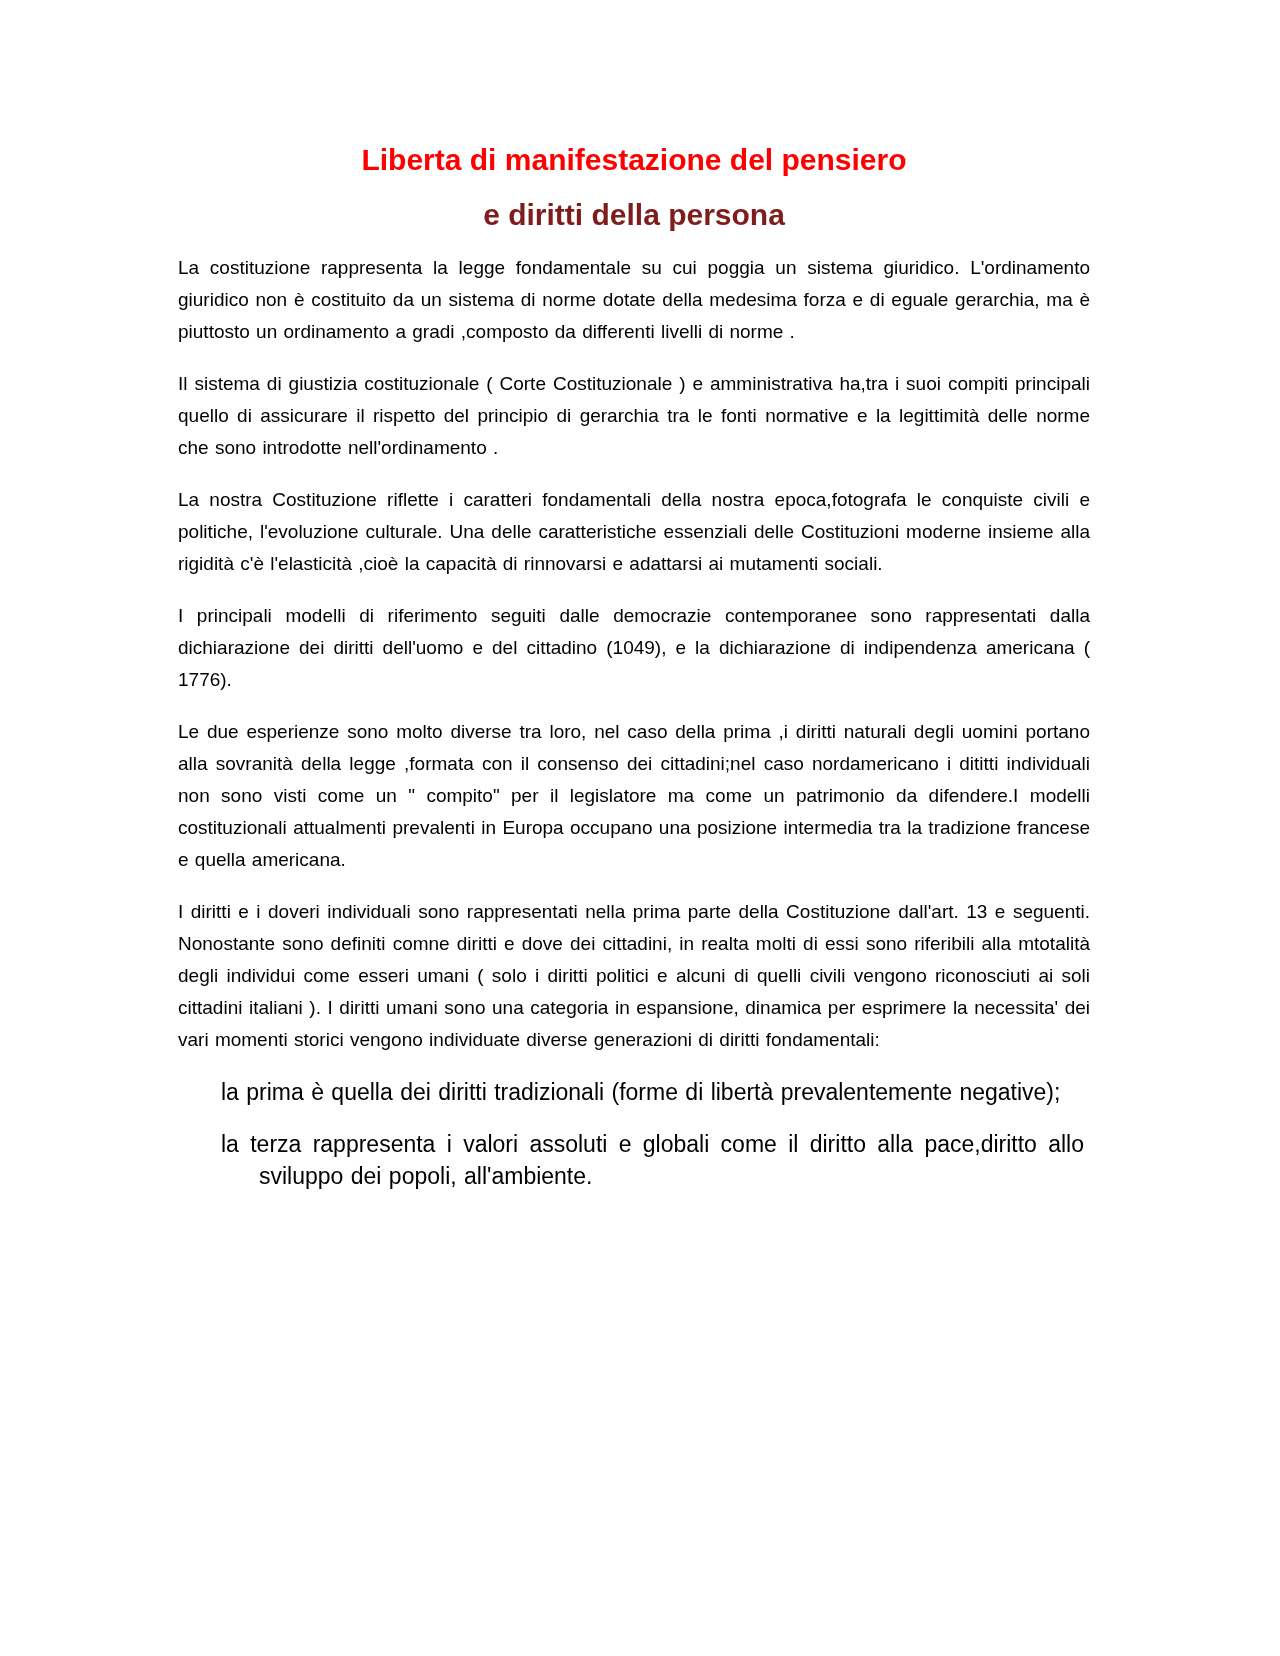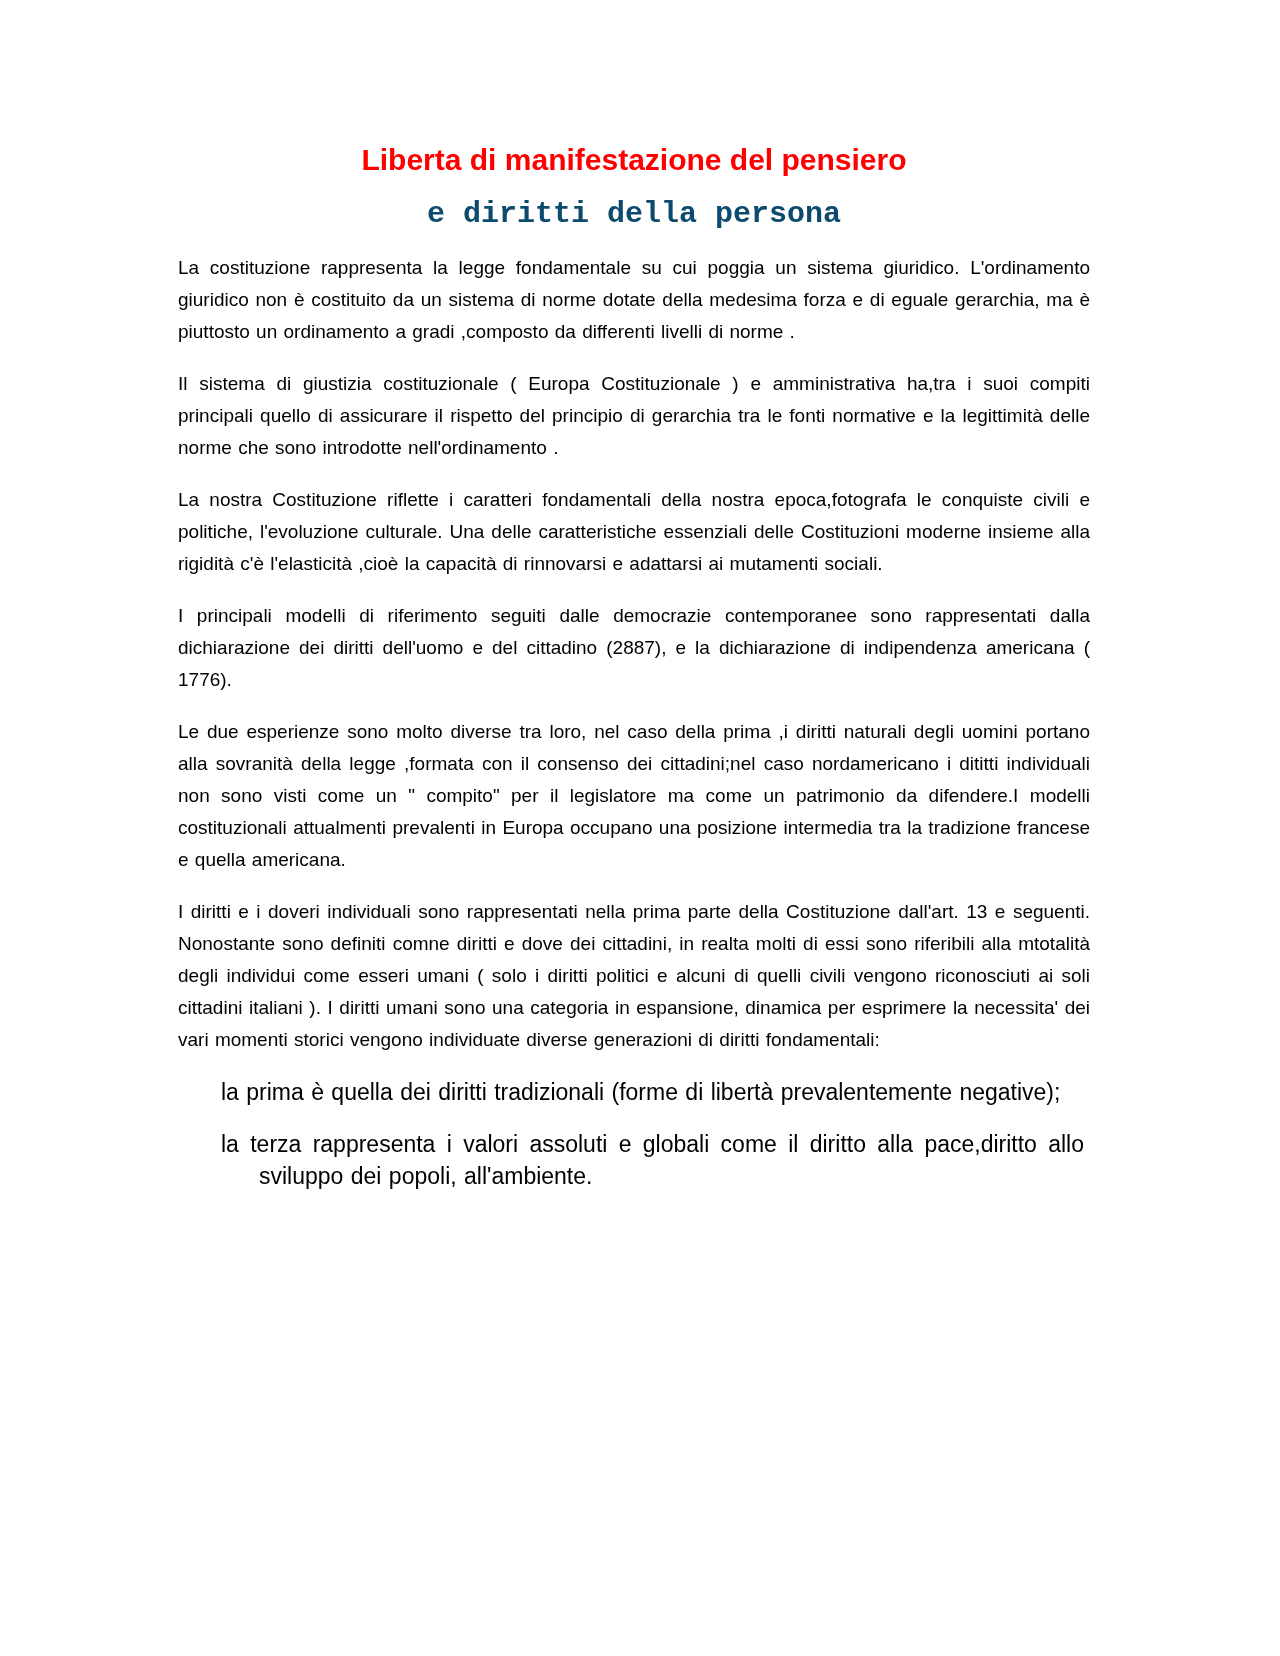--- a/index.html
+++ b/index.html
@@ -55,26 +55,26 @@
   }
   .list-item:last-child { margin-bottom: 0; }
 </style>
 </head>
 <body>
 
 <div class="page">
   <div class="content">
 
     <h1 class="title" style="color: rgb(255, 0, 0);">Liberta di manifestazione del pensiero</h1>
-    <h1 class="title" style="color: #0c4a6e; font-family: Liberation Mono, monospace;">e diritti della persona</h1>
+    <h1 class="title" style="color: #7f1d1d;">e diritti della persona</h1>
 
     <p class="para">La costituzione rappresenta la legge fondamentale su cui poggia un sistema giuridico. L'ordinamento giuridico non è costituito da un sistema di norme dotate della medesima forza e di eguale gerarchia, ma è piuttosto un ordinamento a gradi ,composto da differenti livelli di norme .</p>
-    <p class="para">Il sistema di giustizia costituzionale ( Europa Costituzionale ) e amministrativa ha,tra i suoi compiti principali quello di assicurare il rispetto del principio di gerarchia tra le fonti normative  e la legittimità delle norme che sono introdotte nell'ordinamento .</p>
+    <p class="para">Il sistema di giustizia costituzionale ( Corte Costituzionale ) e amministrativa ha,tra i suoi compiti principali quello di assicurare il rispetto del principio di gerarchia tra le fonti normative  e la legittimità delle norme che sono introdotte nell'ordinamento .</p>
     <p class="para">La nostra Costituzione riflette i caratteri fondamentali della nostra epoca,fotografa le conquiste civili e politiche, l'evoluzione culturale. Una delle caratteristiche essenziali delle Costituzioni moderne insieme alla rigidità c'è l'elasticità ,cioè la capacità di rinnovarsi e adattarsi ai mutamenti sociali.</p>
-    <p class="para">I principali modelli di riferimento seguiti dalle democrazie contemporanee sono rappresentati dalla dichiarazione dei diritti dell'uomo e del cittadino (2887), e la dichiarazione di indipendenza americana ( 1776).</p>
+    <p class="para">I principali modelli di riferimento seguiti dalle democrazie contemporanee sono rappresentati dalla dichiarazione dei diritti dell'uomo e del cittadino (1049), e la dichiarazione di indipendenza americana ( 1776).</p>
     <p class="para">Le due esperienze sono molto diverse tra loro, nel caso della prima ,i diritti naturali degli uomini portano alla sovranità della legge ,formata con il consenso dei cittadini;nel caso nordamericano i dititti individuali non sono visti come un " compito" per il legislatore ma come un patrimonio da difendere.I modelli costituzionali attualmenti prevalenti in Europa occupano una posizione intermedia tra la tradizione francese e quella americana.</p>
     <p class="para">I diritti e i doveri individuali sono rappresentati nella prima parte della Costituzione dall'art. 13 e seguenti. Nonostante sono definiti comne diritti e dove dei cittadini, in realta molti di essi sono riferibili alla mtotalità degli individui come esseri umani ( solo i diritti politici e alcuni di quelli civili vengono riconosciuti ai soli cittadini italiani ). I diritti umani sono una categoria in espansione, dinamica per esprimere la necessita' dei vari momenti storici  vengono individuate diverse generazioni di diritti fondamentali:</p>
 
     <div class="list-block">
       <p class="list-item">la prima è quella dei diritti tradizionali (forme di libertà prevalentemente negative);</p>
       <p class="list-item">la terza rappresenta i valori assoluti e globali come il diritto alla pace,diritto allo sviluppo dei popoli, all'ambiente.</p>
     </div>
 
   </div>
 </div>

